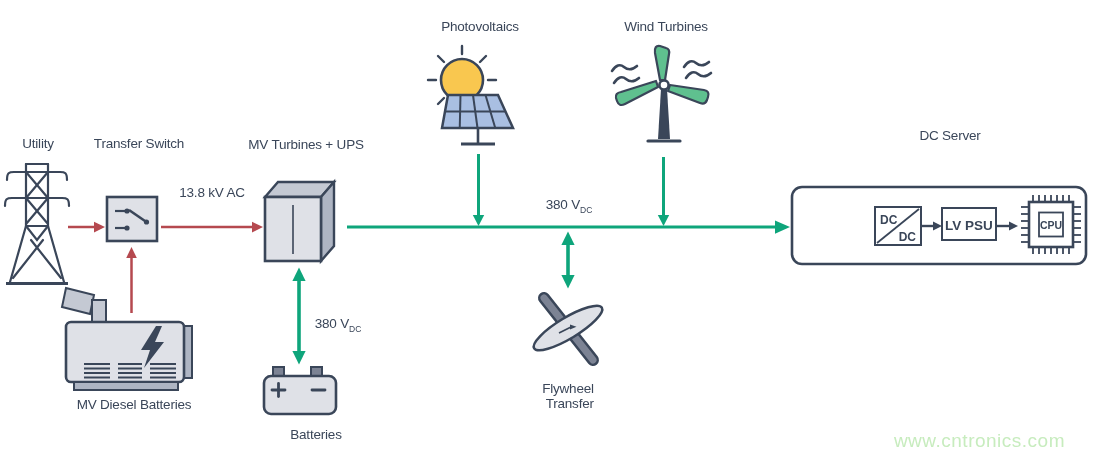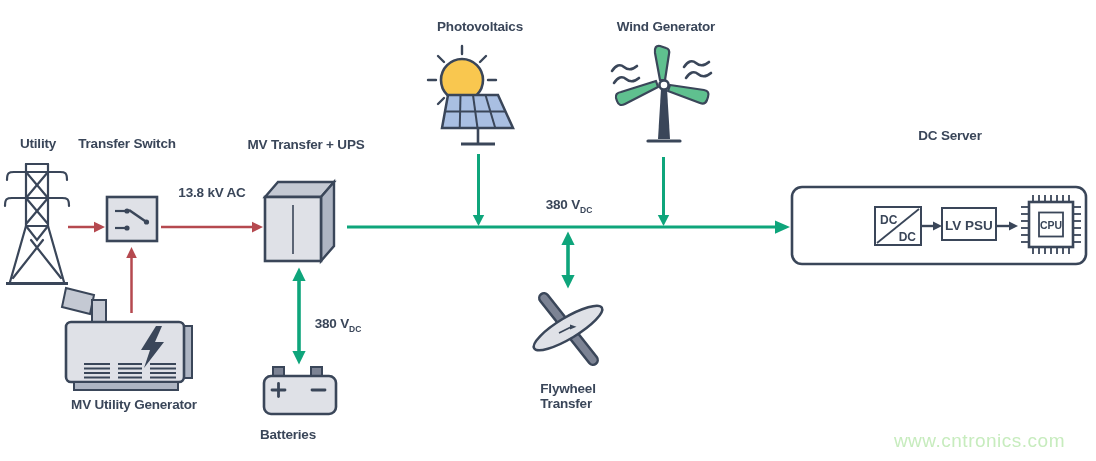--- a/index.html
+++ b/index.html
@@ -1,23 +1,23 @@
 <!DOCTYPE html>
 <html style="--navy: #3a4659; --red: #b5494f; --green: #0ea57b; --light-gray: #dfe1e7; --mid-gray: #c4c9d3; --steel: #aeb5c3; --dark-gray: #7c8394; --sun-yellow: #f9c74f; --panel-blue: #a9bfe2; --blade-green: #5fc08f; --watermark-green: #c7ecbe;"><head>
 <meta charset="utf-8">
 <style>
   html,body{margin:0;padding:0;background:#fff;}
   .canvas{position:relative;width:1096px;height:461px;background:#fff;overflow:hidden;
           font-family:"Liberation Sans",sans-serif;}
   svg.layer{position:absolute;left:0;top:0;}
   svg.icon{position:absolute;overflow:visible;}
-  .lbl{position:absolute;color:var(--navy,#3a4659);font-weight:bold;font-size:13.5px;
+  .lbl{position:absolute;color:var(--navy,#3a4659);font-weight:normal;font-size:13.5px;
        letter-spacing:-0.2px;white-space:nowrap;transform:translateX(-50%);}
   .lbl sub{font-size:8.5px;letter-spacing:0;}
-  .lbl.center2{text-align:left;line-height:15px;}
+  .lbl.center2{text-align:right;line-height:15px;}
   .watermark{position:absolute;right:31px;bottom:9px;font-size:19px;
              color:var(--watermark-green,#c7ecbe);letter-spacing:.5px;}
   
   .sN{stroke:var(--navy,#3a4659);} .fN{fill:var(--navy,#3a4659);}
   .sR{stroke:var(--red,#b5494f);}  .fR{fill:var(--red,#b5494f);}
   .sG{stroke:var(--green,#0ea57b);} .fG{fill:var(--green,#0ea57b);}
   .sDG{stroke:var(--dark-gray,#7c8394);}
   .fLG{fill:var(--light-gray,#dfe1e7);} .fMG{fill:var(--mid-gray,#c4c9d3);}
   .fST{fill:var(--steel,#aeb5c3);} .fDG{fill:var(--dark-gray,#7c8394);}
   .fSun{fill:var(--sun-yellow,#f9c74f);} .fPan{fill:var(--panel-blue,#a9bfe2);}
@@ -241,27 +241,27 @@
         <line x1="284" y1="52" x2="292" y2="52"></line>
           <line x1="284" y1="59" x2="292" y2="59"></line>
       </g>
       <rect x="240" y="19" width="44" height="45" class="fW sN" stroke-width="2.6"></rect>
       <rect x="250" y="29.5" width="24" height="24" class="fW sN" stroke-width="1.8"></rect>
       <text x="262" y="46" font-size="10.5" text-anchor="middle">CPU</text>
     </g>
   </svg>
 
   <div class="lbl" style="left:38px;top:136px">Utility</div>
-  <div class="lbl" style="left:127px;top:136px">Transfer Switch</div>
-  <div class="lbl" style="left:306px;top:137px">MV Transfer + UPS</div>
+  <div class="lbl" style="left:139px;top:136px">Transfer Switch</div>
+  <div class="lbl" style="left:306px;top:137px">MV Turbines + UPS</div>
   <div class="lbl" style="left:480px;top:19px">Photovoltaics</div>
-  <div class="lbl" style="left:666px;top:19px">Wind Generator</div>
+  <div class="lbl" style="left:666px;top:19px">Wind Turbines</div>
   <div class="lbl" style="left:950px;top:128px">DC Server</div>
-  <div class="lbl" style="left:134px;top:397px">MV Utility Generator</div>
-  <div class="lbl" style="left:288px;top:427px">Batteries</div>
+  <div class="lbl" style="left:134px;top:397px">MV Diesel Batteries</div>
+  <div class="lbl" style="left:316px;top:427px">Batteries</div>
   <div class="lbl center2" style="left:568px;top:381px">
     <span>Flywheel</span><br>
     <span>Transfer</span>
   </div>
   <div class="lbl" style="left:212px;top:185px">13.8 kV AC</div>
   <div class="lbl" style="left:569px;top:197px">
     <span>380 V</span><sub>DC</sub>
   </div>
   <div class="lbl" style="left:338px;top:316px">
     <span>380 V</span><sub>DC</sub>

